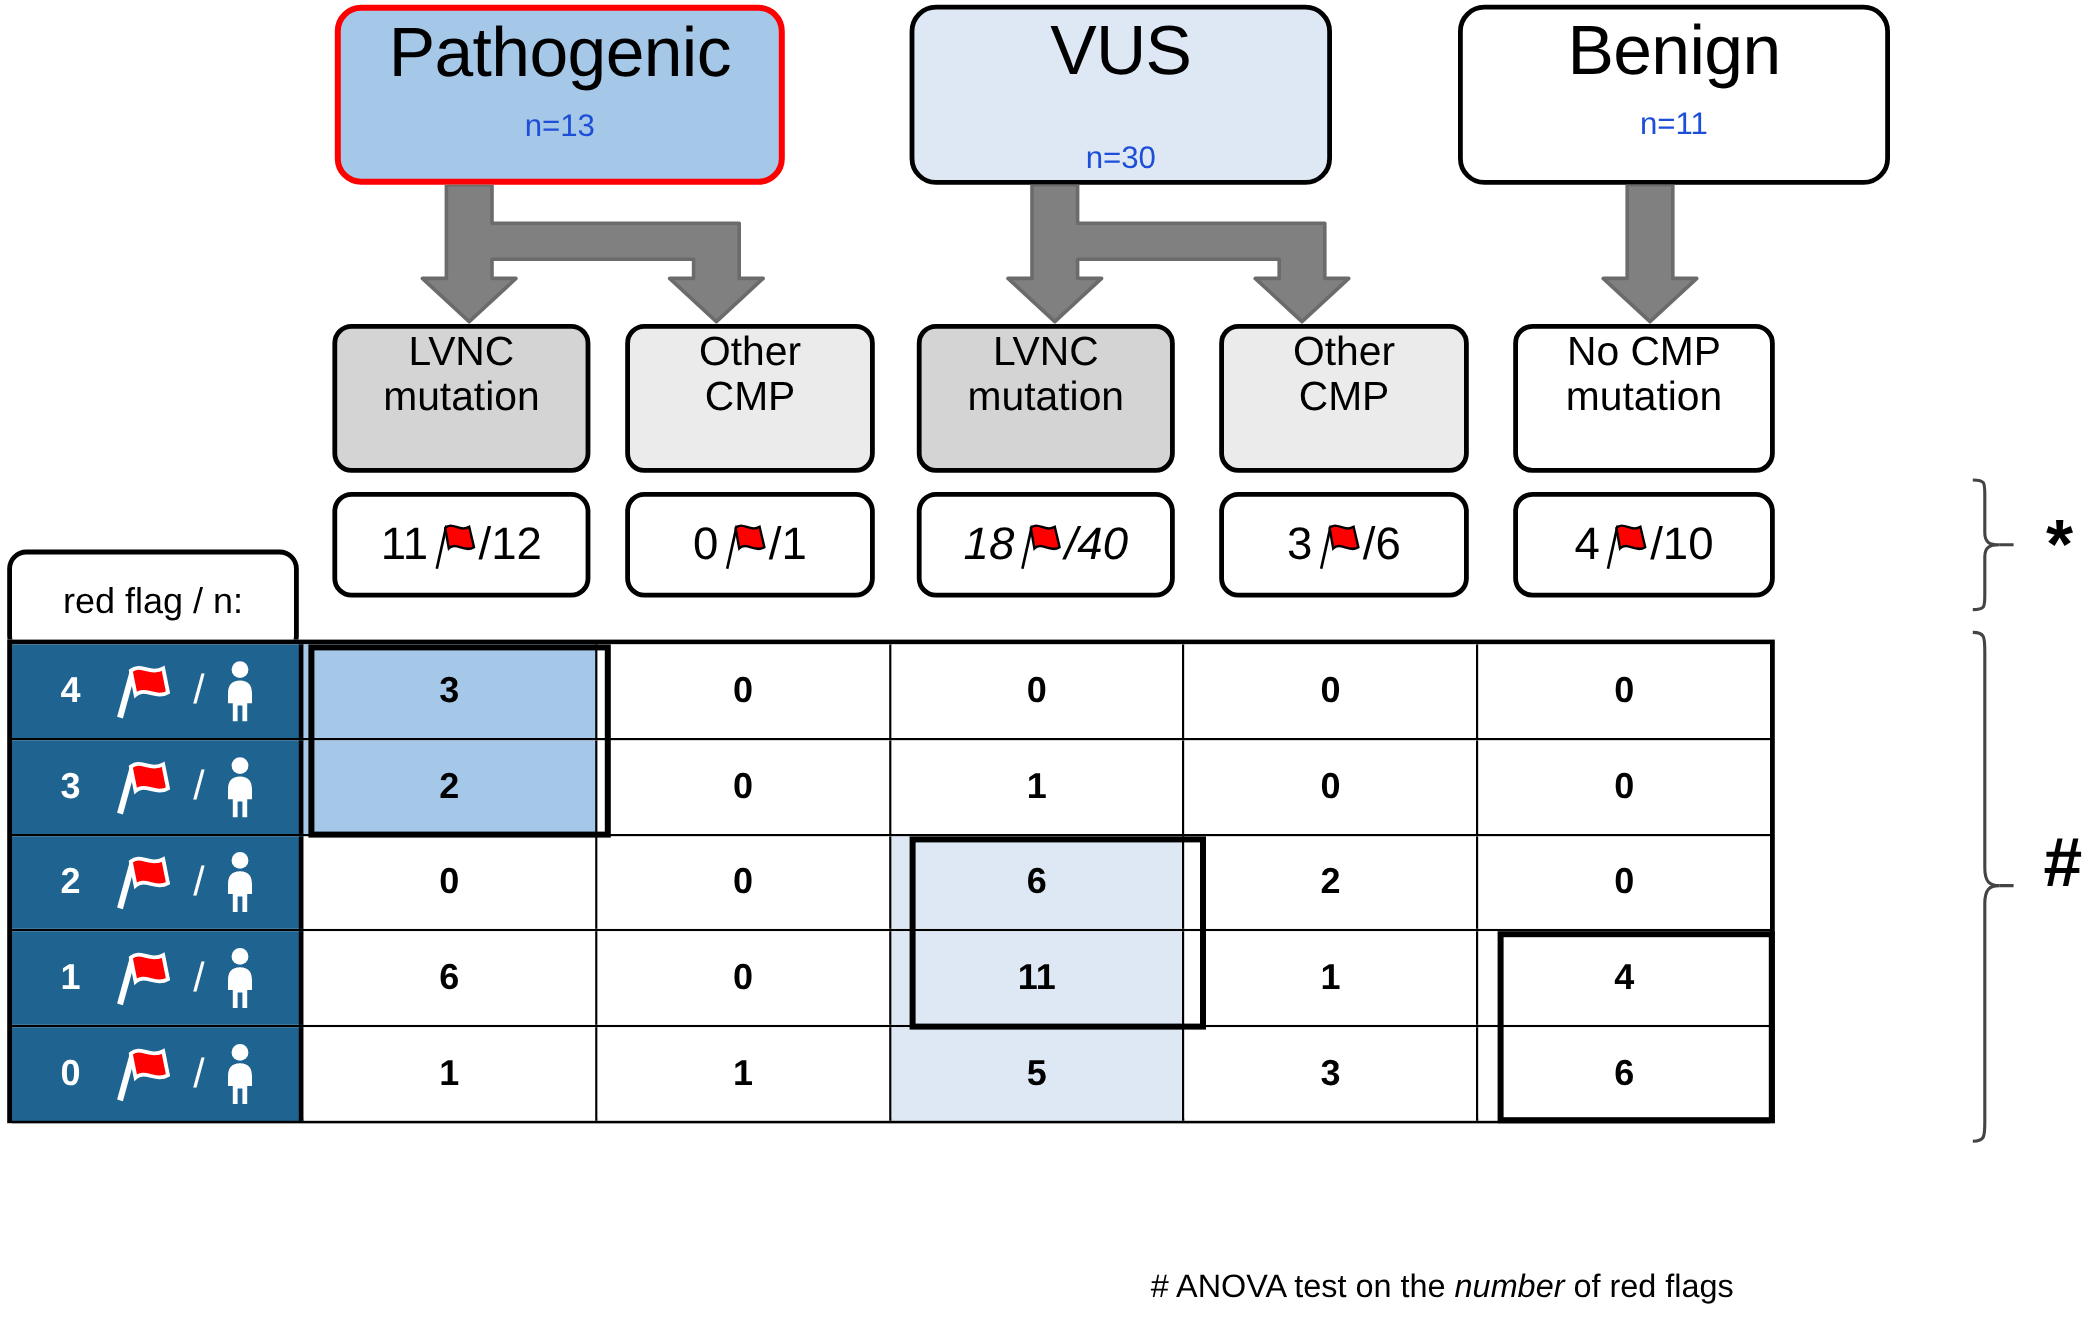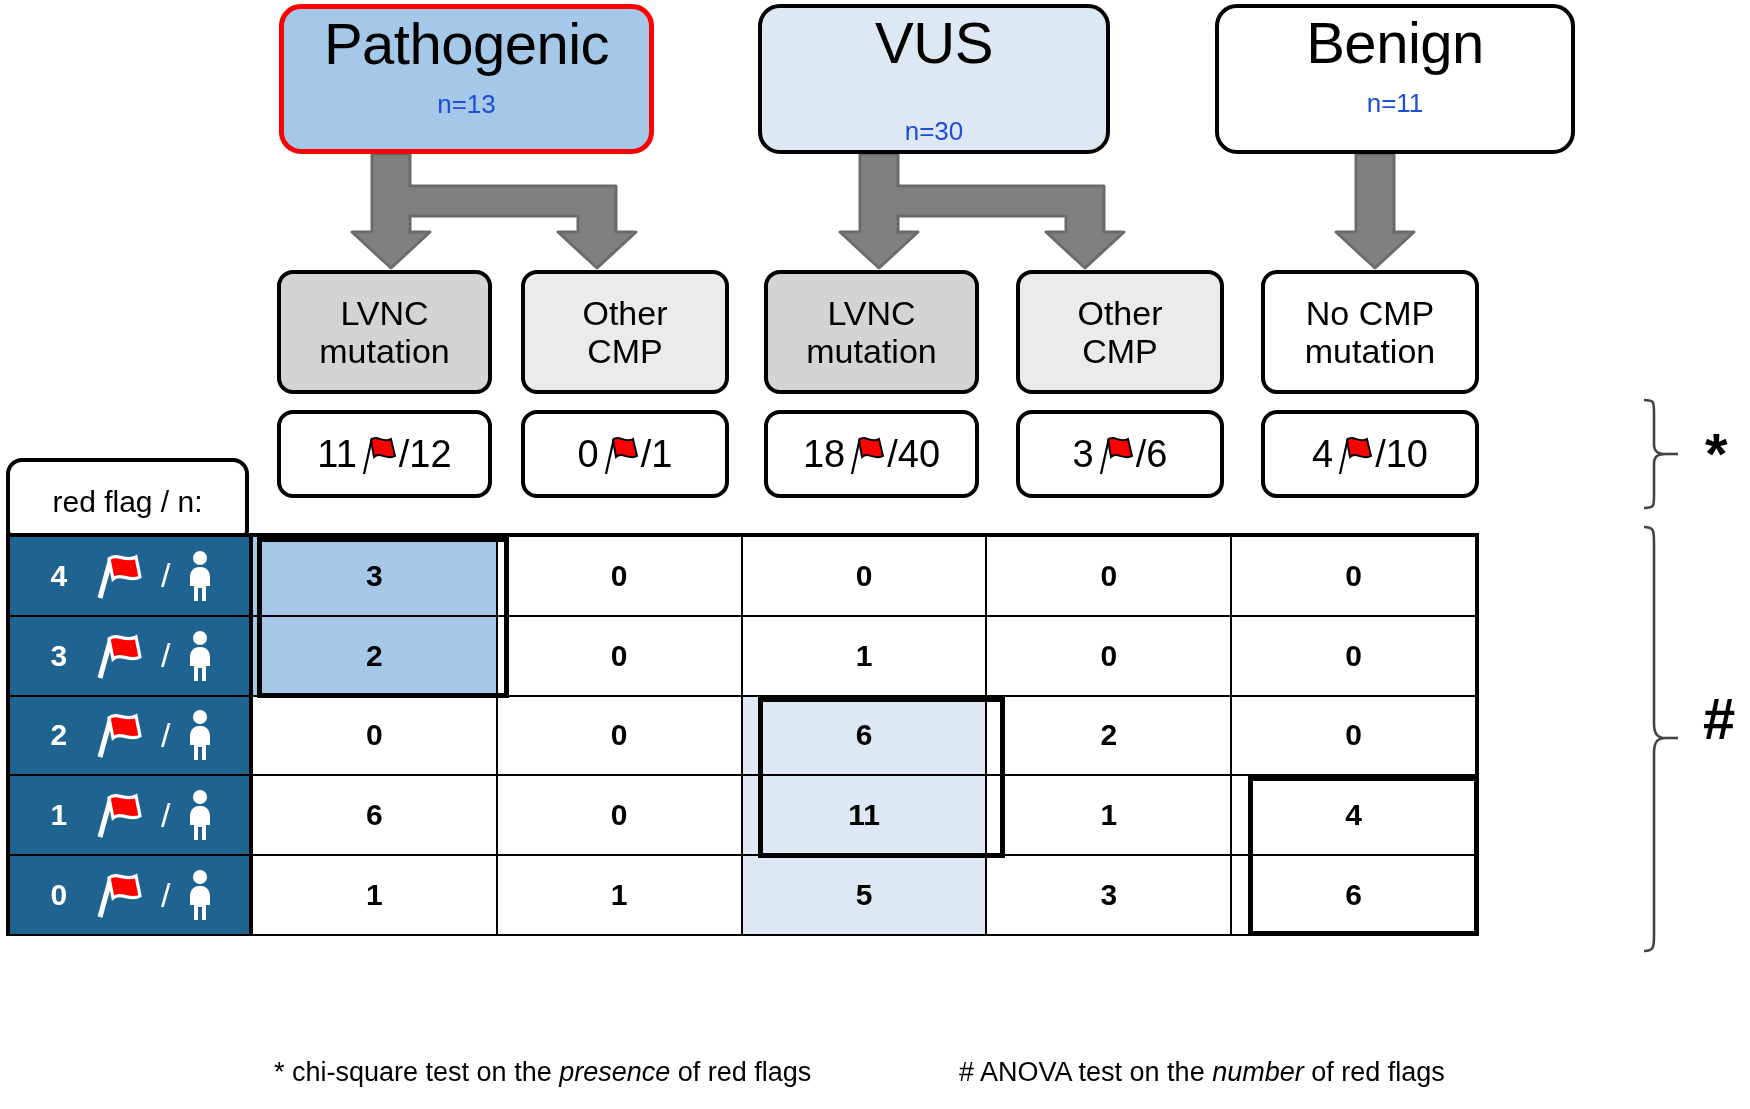--- a/index.html
+++ b/index.html
@@ -61,21 +61,20 @@
   .fork svg { display: block; }
 
   
   .cat-box {
     position: absolute;
     border: 4px solid #000000;
     border-radius: 16px;
     display: flex;
     flex-direction: column;
     align-items: center;
-    justify-content: center;
     text-align: center;
     font-size: 34px;
     line-height: 1.13;
     color: #000;
   }
   .cat-dark  { background: #d4d4d4; }
   .cat-light { background: #ebebeb; }
   .cat-white { background: #ffffff; }
 
   #cat-1 { left: 277px;  top: 270px; width: 215px; height: 124px; }
@@ -94,21 +93,21 @@
     align-items: center;
     justify-content: center;
     font-size: 38px;
     color: #000;
     height: 88px;
     top: 410px;
   }
   #rf-label { left: 6px;   width: 243px; font-size: 30px; margin-top: 48px; }
   #rf-1     { left: 277px; width: 215px; }
   #rf-2     { left: 521px; width: 208px; }
-  #rf-3     { left: 764px; width: 215px; }
+  #rf-3     { left: 764px; width: 215px; font-style: italic; }
   #rf-4     { left: 1016px;width: 208px; }
   #rf-5     { left: 1261px;width: 218px; }
 
   .rf-inner { display: flex; align-items: center; }
   .rf-num   { font-size: 38px; }
   .flag-sm  { width: 46px; height: 44px; display: inline-block; margin: 0 -2px; }
 
   
   #table-wrap {
     position: absolute;
@@ -459,21 +458,18 @@
   <div class="brk" style="left:1640px; top:525px;">
     <svg width="46" height="430" viewBox="0 0 46 430">
       <path d="M4 2 C14 2, 14 6, 14 18 L14 198 C14 210, 18 213, 26 213 C18 213, 14 216, 14 228 L14 410 C14 422, 14 426, 4 426" stroke="#444444" stroke-width="2.6" fill="none"></path>
       <path d="M26 213 L38 213" stroke="#444444" stroke-width="2.6" fill="none"></path>
     </svg>
   </div>
 
   <div class="sym" id="sym-star">*</div>
   <div class="sym" id="sym-hash">#</div>
 
-  <div class="footnote" id="fn-1">
-    <span>* chi-square test on the </span><span class="it">presence</span><span> of red flags</span>
-  </div>
 
   <div class="footnote" id="fn-2">
     <span># ANOVA test on the </span><span class="it">number</span><span> of red flags</span>
   </div>
 
 </div>
 
 </body></html>

